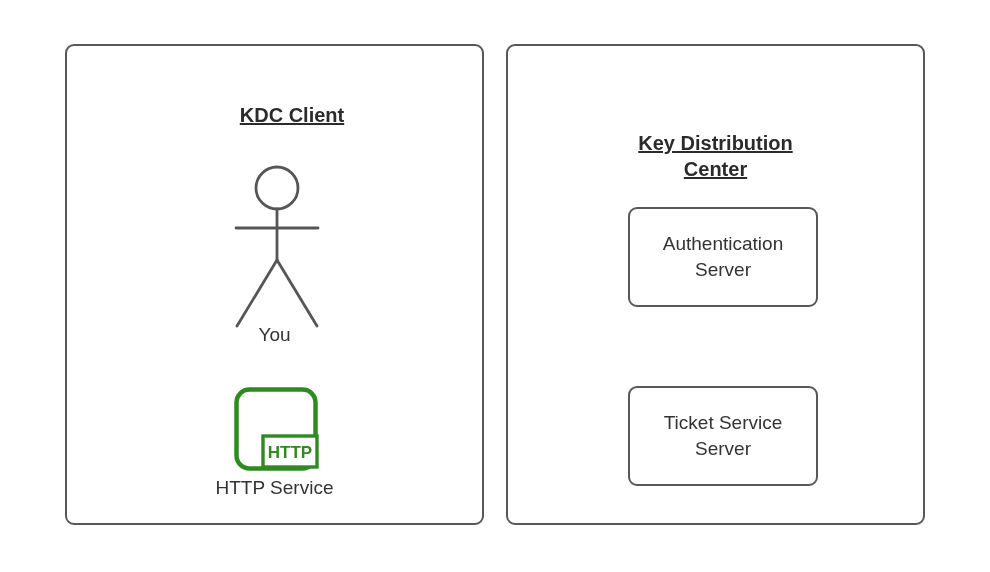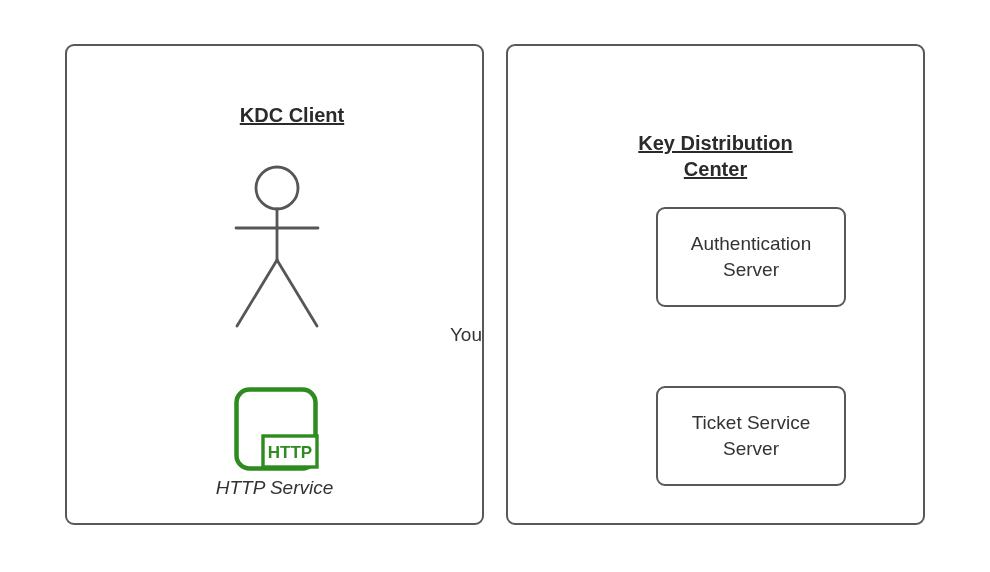--- a/index.html
+++ b/index.html
@@ -33,44 +33,43 @@
   }
   .panel-left  .panel-title { top: 56px; margin-left: 35px; }
   .panel-right .panel-title { top: 42px; margin-top: 42px; }
 
   .actor-svg {
     position: absolute; left: 148px; top: 116px;
     width: 124px; height: 170px;
   }
   .actor-label {
     position: absolute; left: 0; right: 0; top: 277px;
-    text-align: right;
+    text-align: center;
     font-size: 19px; color: #333333;
     line-height: 24px;
   }
   .http-svg {
     position: absolute; left: 166px; top: 340px;
     width: 88px; height: 86px;
   }
   .service-label {
     position: absolute; left: 0; right: 0; top: 430px;
     text-align: center;
     font-size: 19px; color: #333333;
     line-height: 24px;
-    font-style: italic;
   }
   .node {
     position: absolute; left: 120px;
     width: 190px; height: 100px;
     border: 2px solid #585858;
     border-radius: 9px;
     background: #ffffff;
     display: flex; align-items: center; justify-content: center;
     text-align: center;
-    font-size: 19px; color: #333333; margin-left: 28px;
+    font-size: 19px; color: #333333;
   }
   .node span {
     display: inline-block;
     max-width: 165px;
     line-height: 26px;
   }
   .node-as  { top: 161px; }
   .node-tgs { top: 340px; }
 
   .badge-text {

